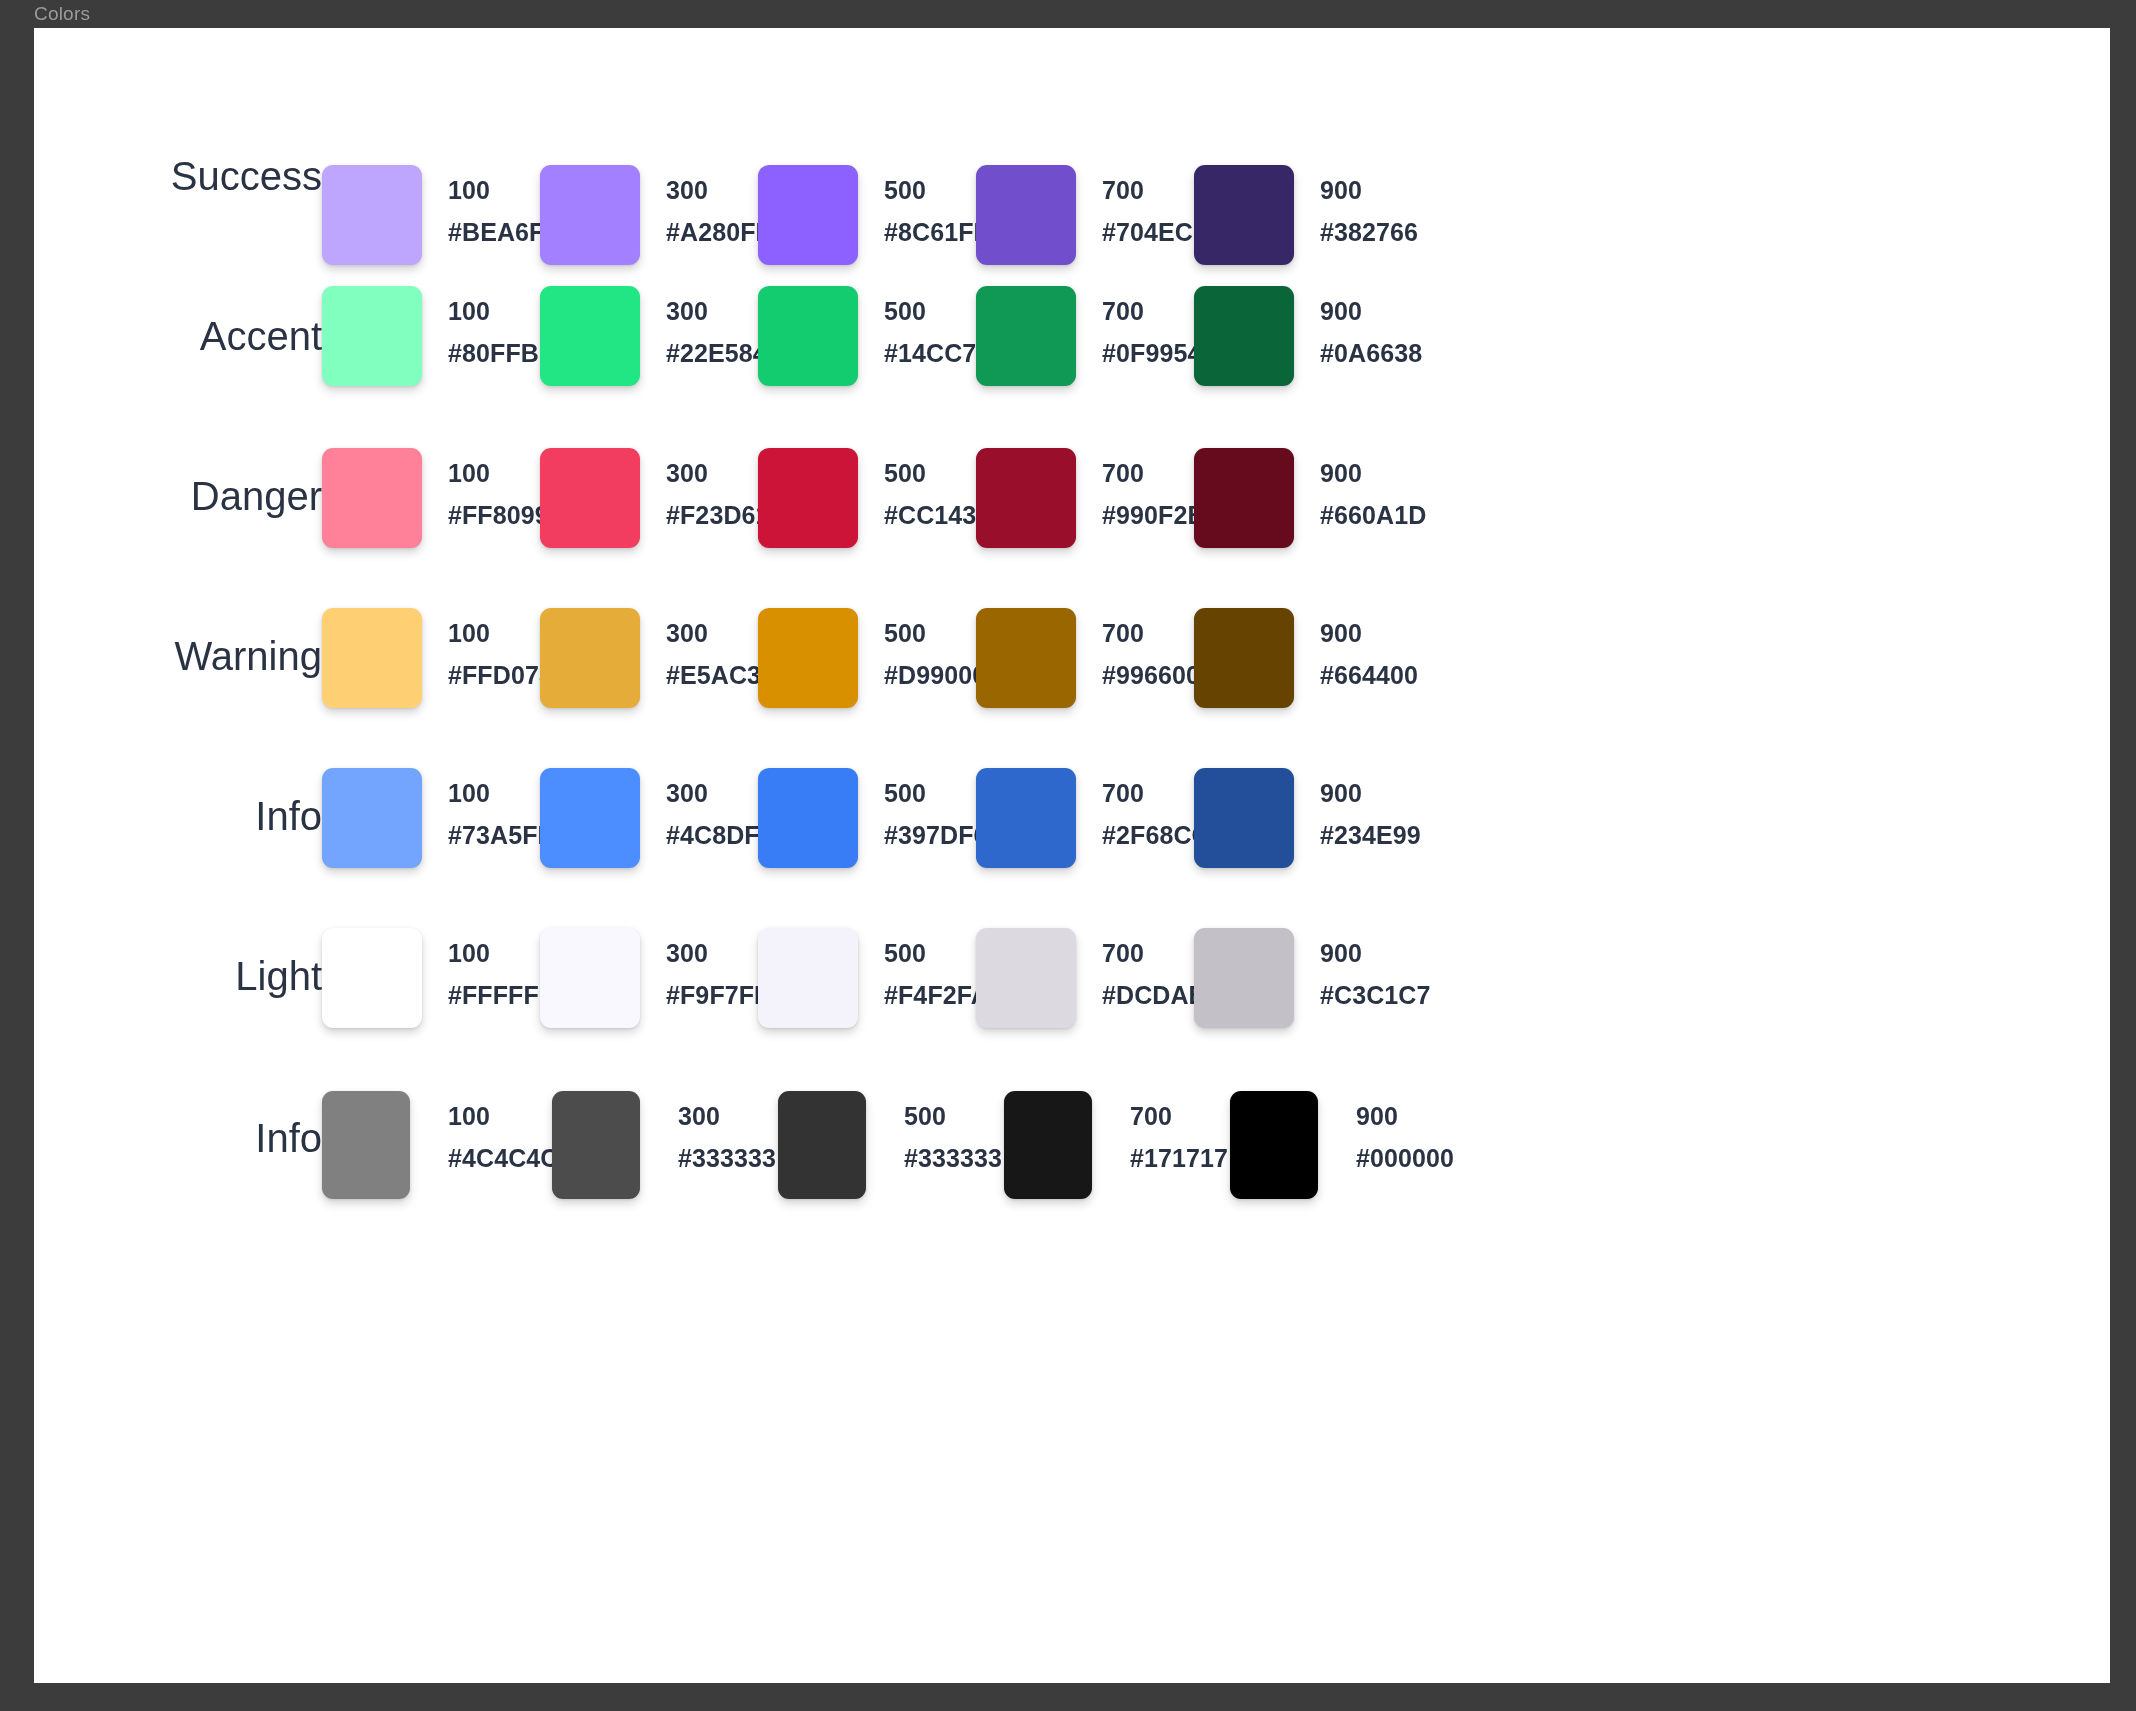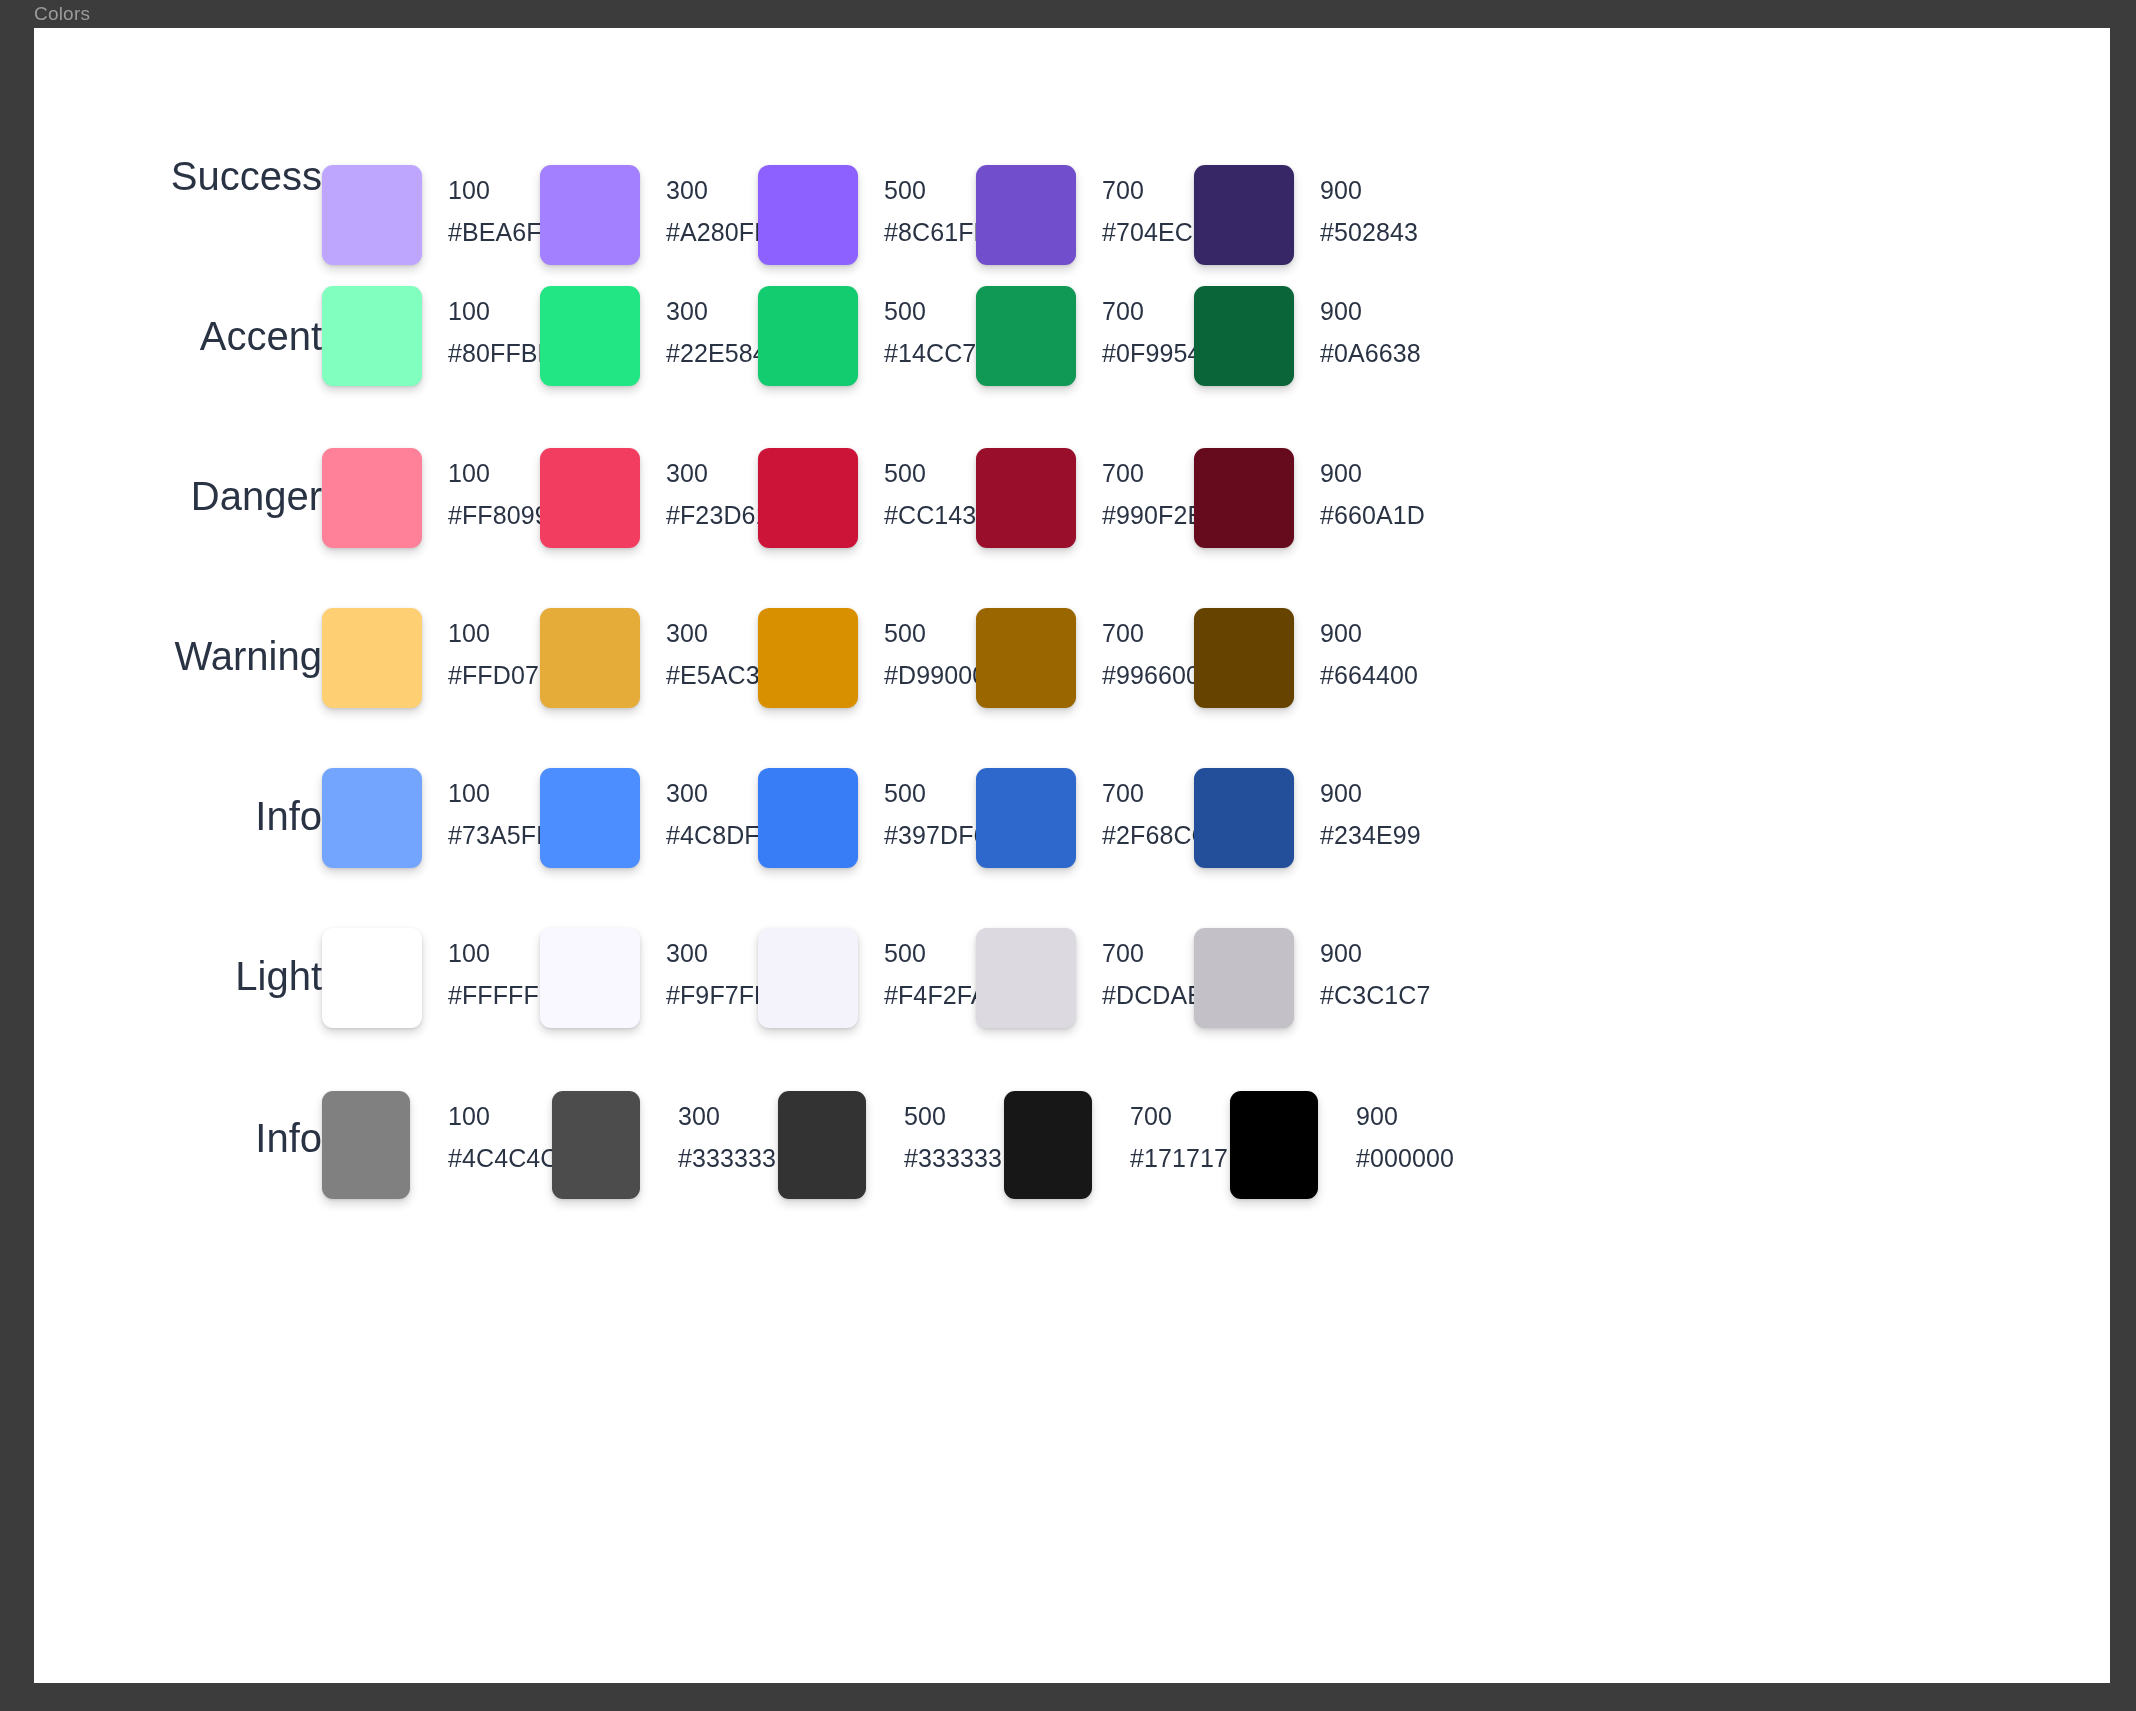--- a/index.html
+++ b/index.html
@@ -83,20 +83,21 @@
     white-space: nowrap;
     font-family: "Liberation Sans", "DejaVu Sans", sans-serif;
   }
 
   .swatches {
     position: absolute;
     left: 288px;
     top: 0;
     width: 1788px;
     height: 140px;
+    font-weight: bold;
   }
 
   .swatch-cell {
     position: absolute;
     top: 0;
     width: 218px;
     height: 140px;
   }
 
   .chip {
@@ -168,21 +169,21 @@
               <div class="chip" style="background: rgb(112, 78, 204);"></div>
               <div class="chip-meta">
                 <span class="chip-tone">700</span>
                 <span class="chip-hex">#704ECC</span>
               </div>
             </div>
             <div class="swatch-cell" style="left: 872px;">
               <div class="chip" style="background: rgb(56, 39, 102);"></div>
               <div class="chip-meta">
                 <span class="chip-tone">900</span>
-                <span class="chip-hex">#502843</span>
+                <span class="chip-hex">#382766</span>
               </div>
             </div>
           </div>
         </div>
         <div class="row" style="top: 258px;">
           <div class="row-label" style="top: 26px;">Accent</div>
           <div class="swatches">
             <div class="swatch-cell" style="left: 0px;">
               <div class="chip" style="background: rgb(128, 255, 191);"></div>
               <div class="chip-meta">

